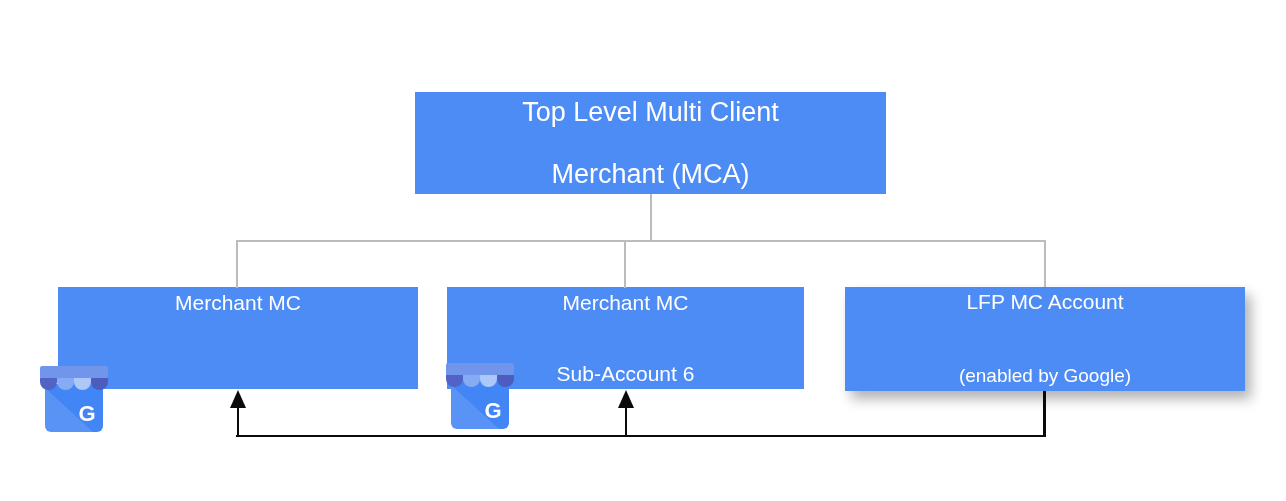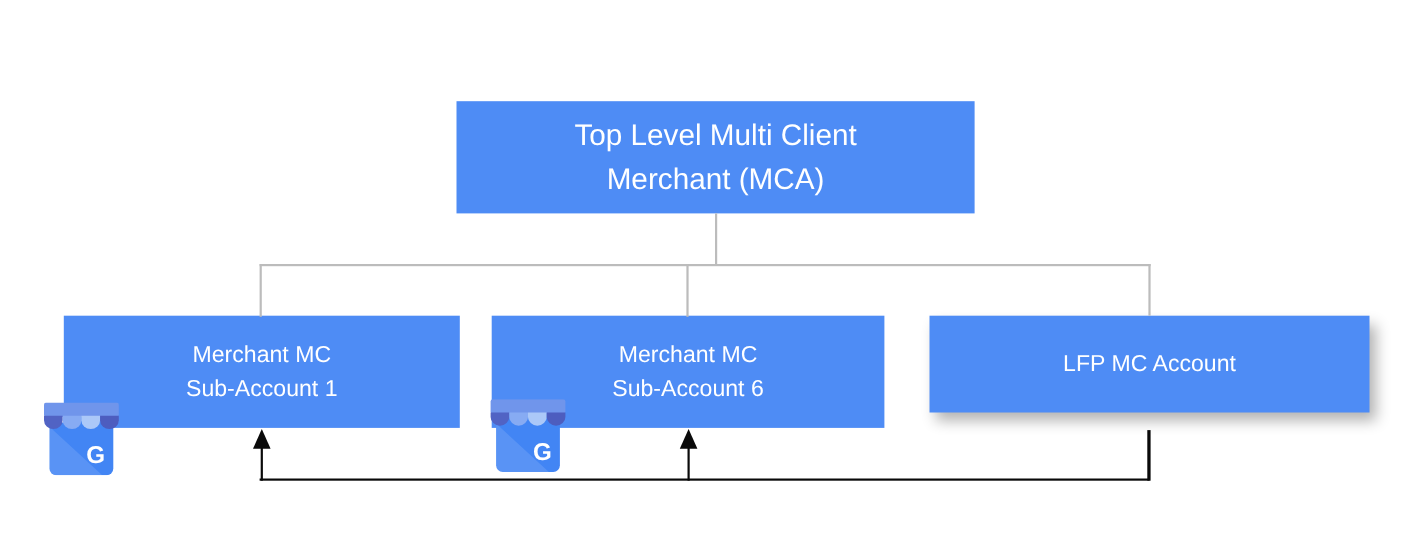--- a/index.html
+++ b/index.html
@@ -10,27 +10,27 @@
     font-family:"Liberation Sans", sans-serif;
     overflow:hidden;
   }
   .node{
     position:absolute;
     background:#4e8cf5;
     color:#ffffff;
     display:flex;
     flex-direction:column;
     align-items:center;
-    justify-content:center;
+    justify-content:space-between;
     text-align:center;
   }
   .node-mca{left:415px;top:92px;width:471px;height:102px;font-size:27px;line-height:40px;}
   .node-sub1{left:58px;top:287px;width:360px;height:102px;font-size:21px;line-height:31px;}
   .node-sub2{left:447px;top:287px;width:357px;height:102px;font-size:21px;line-height:31px;}
-  .node-lfp{left:845px;top:287px;width:400px;height:88px;font-size:21px;line-height:30px;
+  .node-lfp{left:845px;top:287px;width:400px;height:104px;font-size:21px;line-height:30px;
     box-shadow:6px 8px 12px rgba(0,0,0,0.30);}
   .node-lfp .sub-line{font-size:19px;}
   .line{position:absolute;}
   .gray{background:#bcbcbc;}
   .black{background:#0a0a0a;}
   
   .gl-top{left:650px;top:194px;width:2px;height:47px;}
   .gl-h{left:236px;top:240px;width:810px;height:2px;}
   .gl-left{left:236px;top:240px;width:2px;height:48px;}
   .gl-mid{left:624px;top:240px;width:2px;height:48px;}
@@ -57,30 +57,30 @@
 
 <div id="stage">
 
   <div class="node node-mca">
     <div>Top Level Multi Client</div>
     <div>Merchant (MCA)</div>
   </div>
 
   <div class="node node-sub1">
     <div>Merchant MC</div>
-    <div>Sub-Account 1</div>
   </div>
 
   <div class="node node-sub2">
     <div>Merchant MC</div>
     <div>Sub-Account 6</div>
   </div>
 
   <div class="node node-lfp">
     <div>LFP MC Account</div>
+    <div class="sub-line">(enabled by Google)</div>
   </div>
 
   <div class="line gray gl-top"></div>
   <div class="line gray gl-h"></div>
   <div class="line gray gl-left"></div>
   <div class="line gray gl-mid"></div>
   <div class="line gray gl-right"></div>
 
   <div class="line black bl-lfp-down"></div>
   <div class="line black bl-h"></div>

